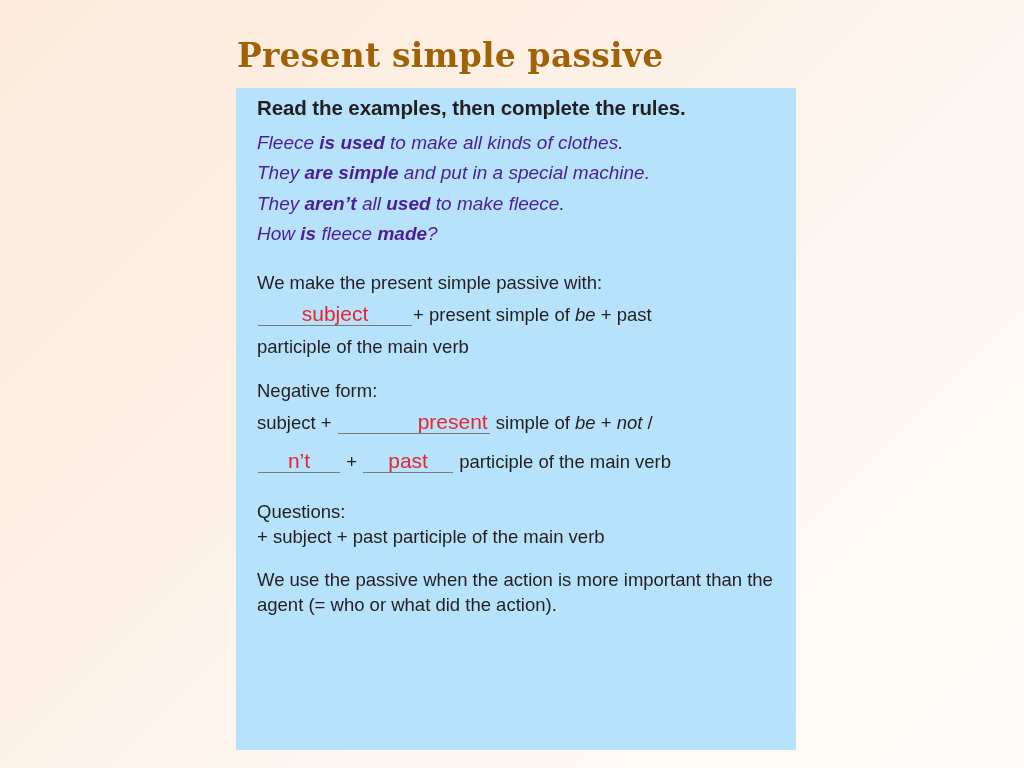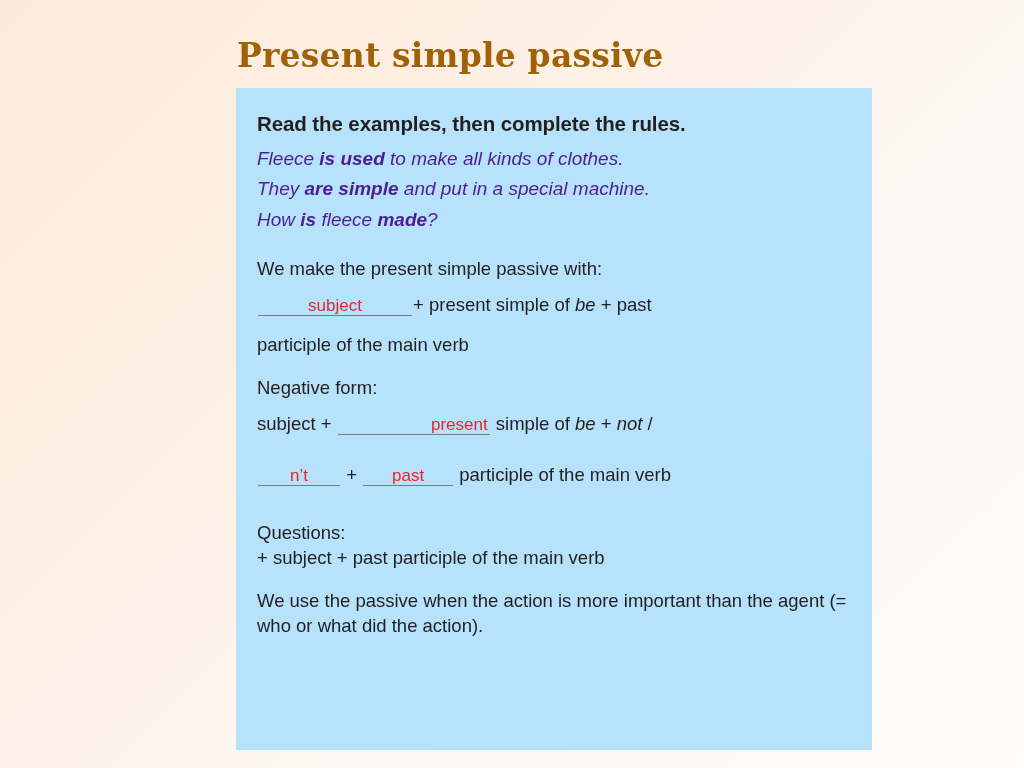--- a/index.html
+++ b/index.html
@@ -26,25 +26,25 @@
     font-weight: bold;
     font-size: 33px;
     letter-spacing: 0.2px;
     color: #a16207;
     text-shadow: 0 1px 0 rgba(255,255,255,0.6);
   }
   .panel {
     position: absolute;
     left: 236px;
     top: 88px;
-    width: 636px;
+    width: 560px;
     height: 662px;
     background: #b7e2fb;
     box-sizing: border-box;
-    padding: 24px 22px 0 21px;
+    padding: 8px 22px 0 21px;
   }
   .heading {
     font-size: 20.5px;
     font-weight: bold;
     color: #231f20;
     margin: 0 0 11px 0;
     letter-spacing: -0.1px;
   }
   .example {
     font-size: 19px;
@@ -62,27 +62,27 @@
     line-height: 1.36;
     margin: 0;
   }
   .gap {
     height: 18px;
   }
   .blank {
     display: inline-block;
     position: relative;
     color: #e8252a;
-    font-size: 17px;
+    font-size: 21px;
     text-align: center;
     border-bottom: 1.5px solid #7a7a7a;
     line-height: 1.05;
     vertical-align: baseline;
     padding: 0 2px;
-    margin: 16px 1px;
+    margin: 8px 1px;
   }
   .b-subject { min-width: 150px; }
   .b-present { min-width: 148px; text-align: right; }
   .b-nt { min-width: 78px; }
   .b-past { min-width: 86px; }
   .b-be { min-width: 124px; text-align: left; padding-left: 6px; }
   .ital { font-style: italic; }
 </style>
 </head>
 <body>
@@ -96,20 +96,23 @@
     <div class="heading">Read the examples, then complete the rules.</div>
 
     <div class="example">
       <span>Fleece </span><b>is used</b><span> to make all kinds of clothes.</span><b></b><span></span>
     </div>
 
     <div class="example">
       <span>They </span><b>are simple</b><span> and put in a special machine.</span><b></b><span></span>
     </div>
 
+    <div class="example">
+      <span>They </span><b>aren’t</b><span> all </span><b>used</b><span> to make fleece.</span>
+    </div>
 
     <div class="example">
       <span>How </span><b>is</b><span> fleece </span><b>made</b><span>?</span>
     </div>
 
     <div class="gap"></div>
 
     <div class="block">
       <div>We make the present simple passive with:</div>
       <div>

